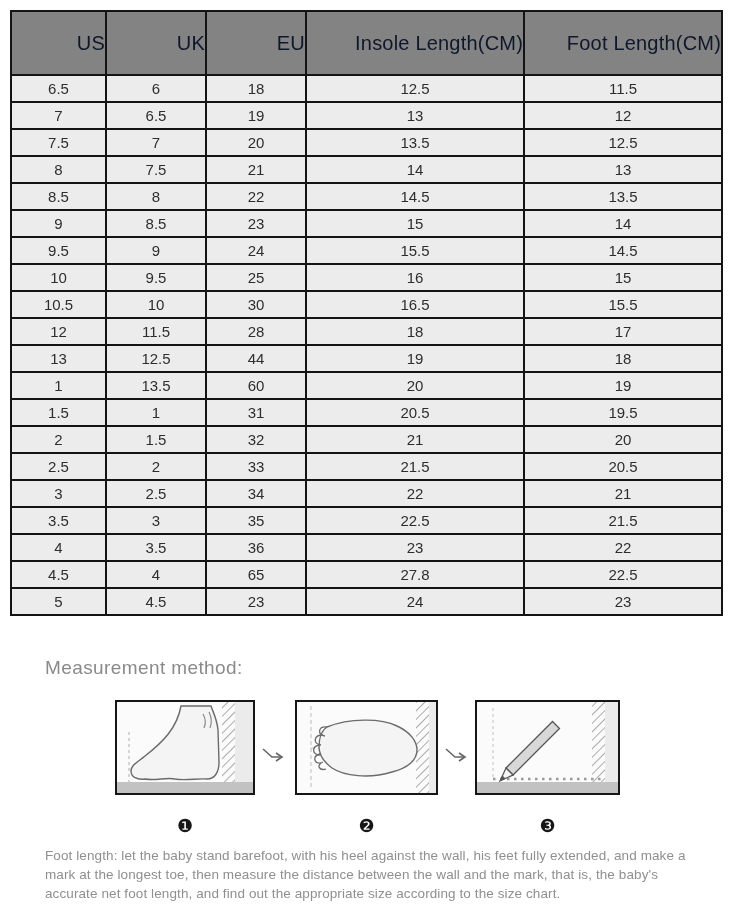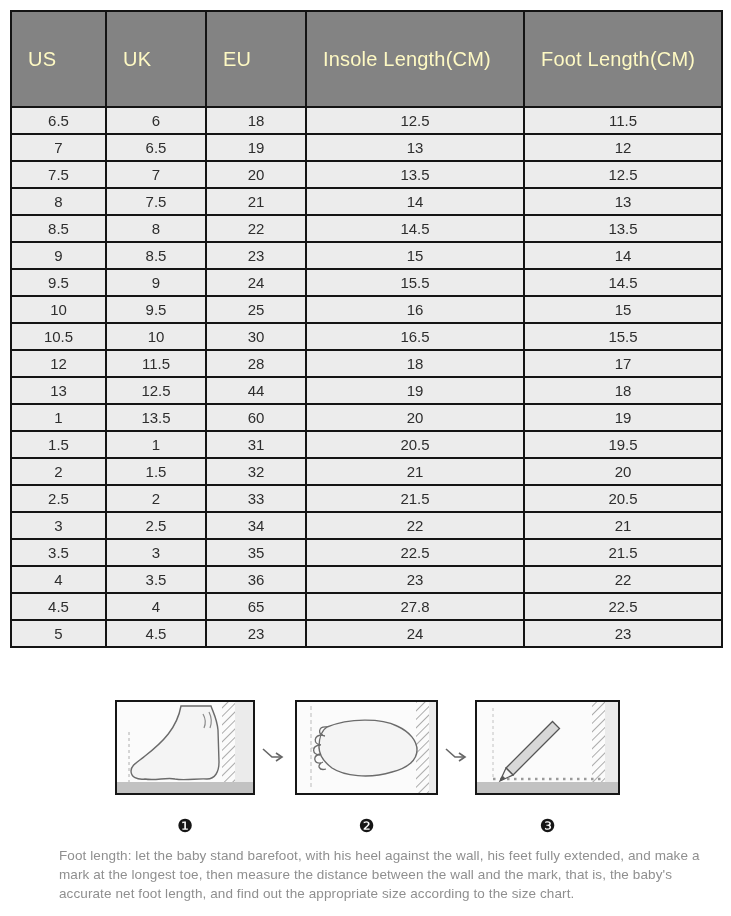--- a/index.html
+++ b/index.html
@@ -5,22 +5,22 @@
   html,body{margin:0;padding:0;background:#ffffff;}
   body{font-family:"Liberation Sans",sans-serif;}
   .page{position:relative;width:731px;height:916px;background:#ffffff;overflow:hidden;}
 
   
   table.size-chart{
     position:absolute;left:10px;top:10px;width:711px;
     border-collapse:collapse;table-layout:fixed;
   }
   table.size-chart th{
-    background:#838383;color:#fef9c3;font-size:20px;font-weight:400;
-    height:62px;border:2px solid #141414;text-align:left;padding:16px;
+    background:#838383;color:#0f172a;font-size:20px;font-weight:400;
+    height:62px;border:2px solid #141414;text-align:right;padding:0;
     letter-spacing:.2px;
   }
   table.size-chart td{
     background:#ececec;color:#2e2e2e;font-size:15px;text-align:center;
     height:25px;border:2px solid #141414;padding:0;
   }
 
   
   .m-title{position:absolute;left:45px;top:657px;font-size:19px;color:#8a8a8a;letter-spacing:.4px;}
   .panel{position:absolute;top:700px;background:#fbfbfb;border:2px solid #161616;box-sizing:border-box;}
@@ -30,21 +30,21 @@
   #panel-3{left:475px;width:145px;height:95px;}
   .step-arrow{position:absolute;top:746px;}
   #arrow-1{left:259px;}
   #arrow-2{left:442px;}
   .badge{position:absolute;top:815px;font-size:18px;color:#161616;text-align:center;}
   #badge-1{left:115px;width:140px;}
   #badge-2{left:295px;width:143px;}
   #badge-3{left:475px;width:145px;}
   .desc{
     position:absolute;left:45px;top:846px;width:652px;
-    font-size:13.5px;line-height:1.42;color:#8f8f8f;letter-spacing:.1px;margin-left:14px;
+    font-size:13.5px;line-height:1.42;color:#8f8f8f;letter-spacing:.1px;
   }
 </style>
 </head>
 <body>
 
 <div class="page">
 
   <table class="size-chart">
     <colgroup>
       <col style="width:95px">
@@ -199,20 +199,21 @@
         <tr>
           <td>5</td>
           <td>4.5</td>
           <td>23</td>
           <td>24</td>
           <td>23</td>
         </tr>
       </tbody>
   </table>
 
+  <div class="m-title">Measurement method:</div>
 
   <div class="panel" id="panel-1">
     <svg width="136" height="91" viewBox="0 0 136 91">
       <defs>
         <pattern id="hatch1" width="6" height="6" patternUnits="userSpaceOnUse" patternTransform="rotate(45)">
           <line x1="0" y1="0" x2="0" y2="6" stroke="#8a8a8a" stroke-width="1.4"></line>
         </pattern>
       </defs>
       <rect x="118" y="0" width="18" height="91" fill="#ebebeb"></rect>
       <rect x="105" y="0" width="13" height="80" fill="url(#hatch1)"></rect>

